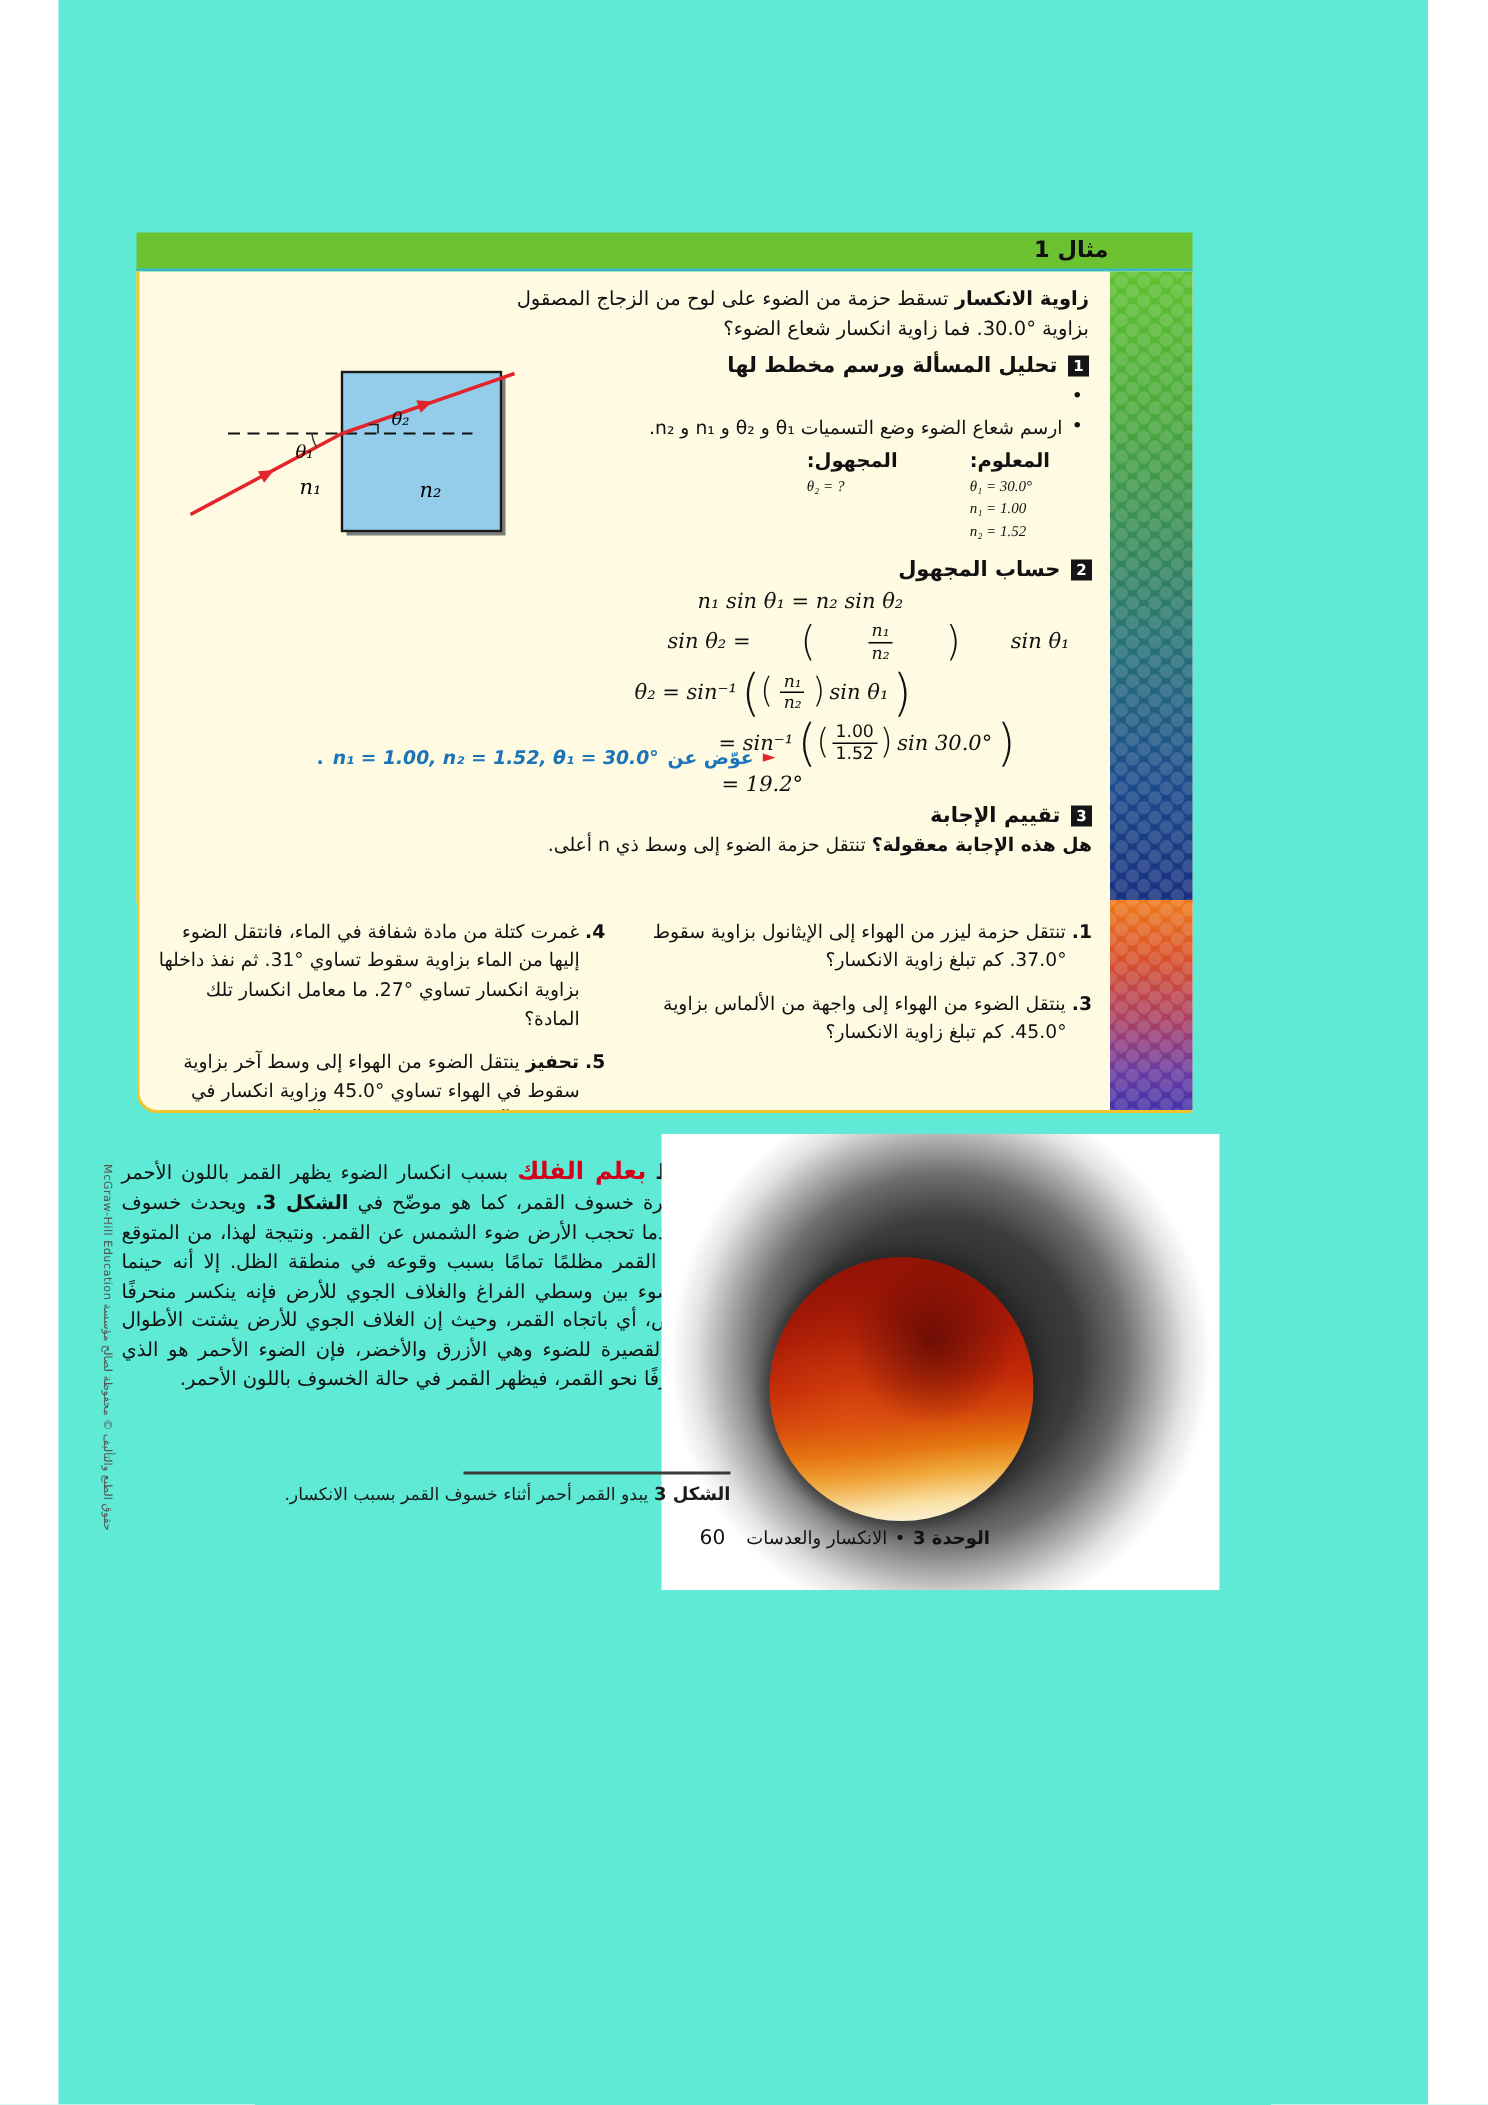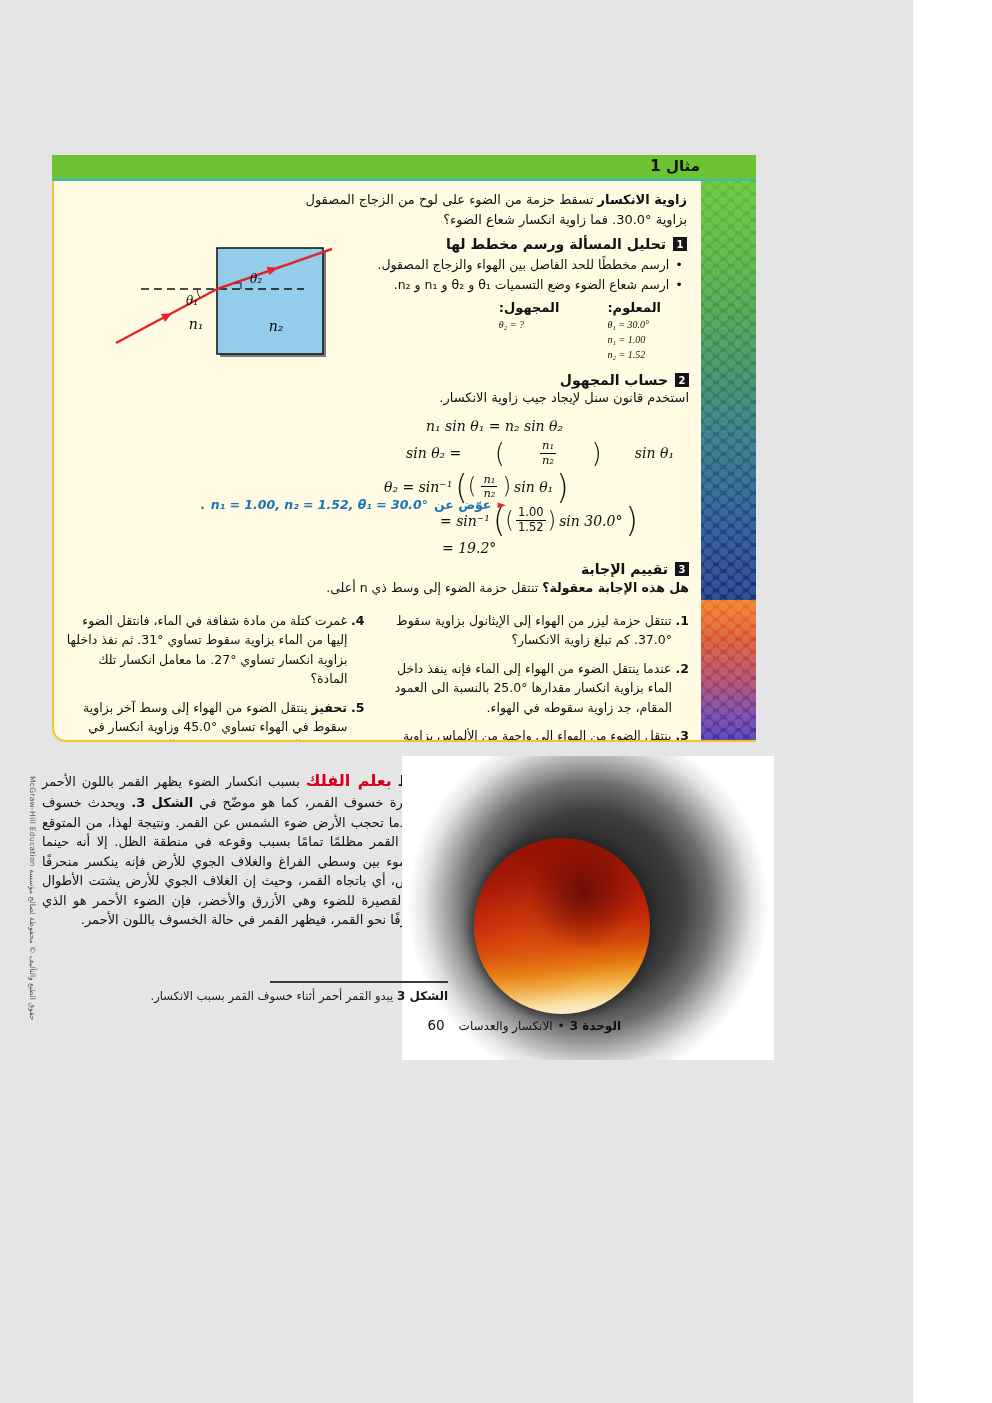--- a/index.html
+++ b/index.html
@@ -1,37 +1,37 @@
 <!DOCTYPE html>
 <html><head>
 <meta charset="utf-8">
 <style>
   html,body{margin:0;padding:0;background:#fff;}
-  .page{position:relative;width:913px;height:1403px;background:#e5e5e5;overflow:hidden;
-        font-family:"DejaVu Sans",sans-serif;color:#111;}
+  .page{position:relative;width:913px;height:1403px;background:#5eead4;overflow:hidden;
+        font-family:"DejaVu Sans",sans-serif;color:#111;margin-left:39px;}
 
   
   .boxwrap{position:absolute;left:52px;width:704px;}
   .bar{position:relative;height:24px;border-bottom:2px solid #35B9C6;}
   .green-bar{background:#6CC230;}
   .orange-bar{background:#F9A11B;}
   .bar-title{position:absolute;right:56px;top:2px;font-weight:bold;font-size:15px;color:#101010;}
   .box-body{position:relative;background:#FFFBE2;border-left:2px solid #F2C52C;}
   .side-strip{position:absolute;top:0;right:0;width:55px;height:100%;
     background-image:
       radial-gradient(circle, rgba(255,255,255,0.14) 4.2px, transparent 4.8px),
       radial-gradient(circle, rgba(255,255,255,0.14) 4.2px, transparent 4.8px),
       var(--grad);
     background-size:15px 13px,15px 13px,100% 100%;
     background-position:0 0,7.5px 6.5px,0 0;}
   .example-strip{--grad:linear-gradient(180deg,#5FC130 0%,#4BAA3C 22%,#35875C 45%,#27707A 60%,#1C4C8A 80%,#16307F 100%);}
   .apps-strip{--grad:linear-gradient(180deg,#EE7A1C 0%,#D8502B 28%,#A84067 58%,#693BA0 82%,#4430A8 100%);}
   .content{position:relative;margin-right:55px;padding:0 12px;height:100%;box-sizing:border-box;overflow:hidden;}
 
-  .example-body{height:421px;padding-left:28px;}
+  .example-body{height:421px;}
   .apps-body{height:140px;border-bottom:2px solid #F2C52C;border-radius:0 0 0 14px;}
 
   
   .intro{direction:rtl;text-align:right;width:382px;margin:9px 2px 0 auto;
          font-size:13px;line-height:1.5;}
   .step1-col{width:398px;margin-left:auto;margin-right:2px;direction:rtl;}
   .step-head{direction:rtl;text-align:right;margin-top:7px;font-size:14px;font-weight:bold;
              display:flex;align-items:center;gap:7px;}
   .stepnum{background:#151515;color:#fff;width:14px;height:14px;font-size:10px;font-weight:bold;
            display:inline-flex;align-items:center;justify-content:center;flex:0 0 auto;}
@@ -131,21 +131,20 @@
         </p>
 
         <div class="step1-col">
           <div class="step-head">
             <span class="stepnum">1</span>
             <span>تحليل المسألة ورسم مخطط لها</span>
           </div>
           <div class="bullets">
             <div class="bullet-row">
               <span class="blt">•</span>
-              <span>ارسم مخططًا للحد الفاصل بين الهواء والزجاج المصقول.</span>
             </div>
             <div class="bullet-row">
               <span class="blt">•</span>
               <span>ارسم شعاع الضوء وضع التسميات θ₁ و θ₂ و n₁ و n₂.</span>
             </div>
           </div>
           <div class="known-row">
             <div>
               <div class="klabel">المعلوم:</div>
               <div class="kitem">θ₁ = 30.0°</div>
@@ -172,21 +171,20 @@
           <text x="84" y="66" font-size="12" text-anchor="middle">θ₁</text>
           <text x="148" y="44" font-size="12" text-anchor="middle">θ₂</text>
           <text x="88" y="90" font-size="14" text-anchor="middle">n₁</text>
           <text x="168" y="92" font-size="14" text-anchor="middle">n₂</text>
         </svg>
 
         <div class="step-head" style="margin-top:10px;">
           <span class="stepnum">2</span>
           <span>حساب المجهول</span>
         </div>
-        <p class="lead">استخدم قانون سنل لإيجاد جيب زاوية الانكسار.</p>
 
         <div class="equations">
           <div class="eq eq1">
             <span class="math">n₁ sin θ₁ = n₂ sin θ₂</span>
           </div>
           <div class="eq eq2">
             <span class="math">sin θ₂ =</span>
             <span class="bp">(</span>
             <span class="frac">
               <span class="num math">n₁</span>
@@ -248,24 +246,20 @@
   <section class="boxwrap" style="top:600px;">
     <div class="box-body apps-body">
       <div class="side-strip apps-strip"></div>
       <div class="content apps-content">
         <div class="qcol">
           <div class="q">
             <span class="qnum">1.</span>
             <span>تنتقل حزمة ليزر من الهواء إلى الإيثانول بزاوية سقوط °37.0. كم تبلغ زاوية الانكسار؟</span>
           </div>
           <div class="q">
-            <span class="qnum">2.</span>
-            <span>عندما ينتقل الضوء من الهواء إلى الماء فإنه ينفذ داخل الماء بزاوية انكسار مقدارها °25.0 بالنسبة الى العمود المقام، جد زاوية سقوطه في الهواء.</span>
-          </div>
-          <div class="q">
             <span class="qnum">3.</span>
             <span>ينتقل الضوء من الهواء إلى واجهة من الألماس بزاوية °45.0. كم تبلغ زاوية الانكسار؟</span>
           </div>
         </div>
         <div class="qcol">
           <div class="q">
             <span class="qnum">4.</span>
             <span>غمرت كتلة من مادة شفافة في الماء، فانتقل الضوء إليها من الماء بزاوية سقوط تساوي °31. ثم نفذ داخلها بزاوية انكسار تساوي °27. ما معامل انكسار تلك المادة؟</span>
           </div>
           <div class="q">

